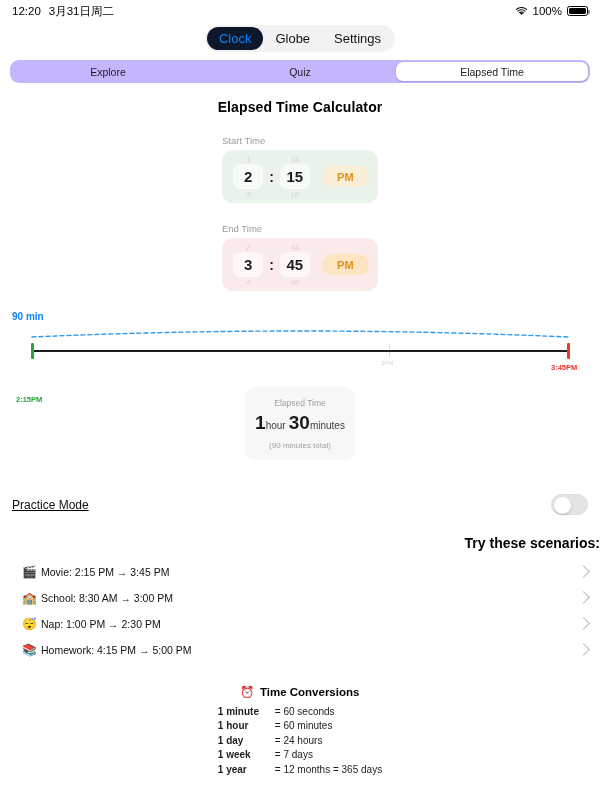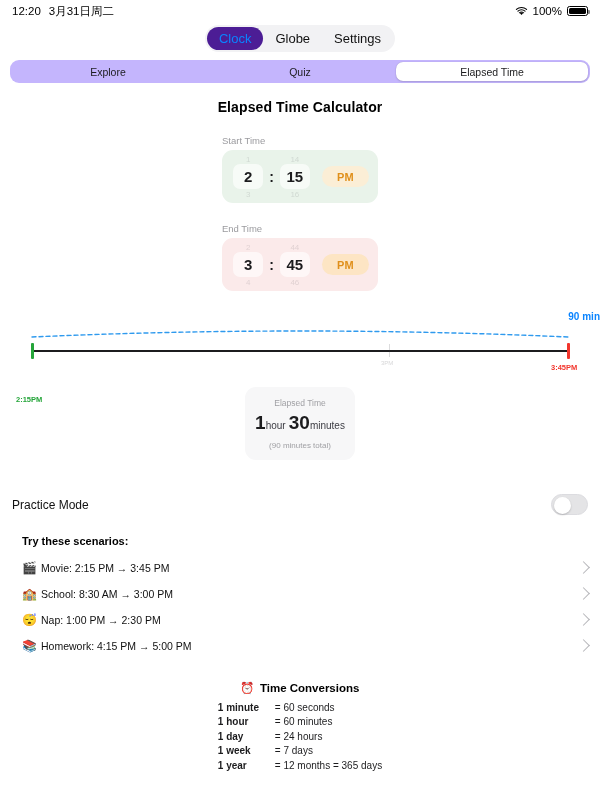--- a/index.html
+++ b/index.html
@@ -38,21 +38,21 @@
   
   .topbar { height: 32px; display: flex; align-items: center; justify-content: center; }
   .tabgroup {
     display: flex; align-items: center; gap: 0;
     background: #f2f2f4; border-radius: 14px; padding: 2px;
   }
   .tab {
     font-size: 13px; padding: 4px 12px; border-radius: 12px;
     color: #111; cursor: pointer; white-space: nowrap;
   }
-  .tab.active { color: #0a84ff; background: #4c1d95; font-weight: 400; }
+  .tab.active { color: #0a84ff; background: #0f172a; font-weight: 400; }
 
   
   .segwrap { padding: 6px 10px 0 10px; }
   .segmented {
     display: flex; background: #c4b5fd; border-radius: 9px; padding: 2px; height: 23px;
   }
   .seg {
     flex: 1; display: flex; align-items: center; justify-content: center;
     font-size: 10.5px; color: #1c1c1e; border-radius: 7px; cursor: pointer;
   }
@@ -88,21 +88,21 @@
     display: flex; align-items: center; justify-content: center;
     font-size: 11px; font-weight: bold; color: #e0901c;
     margin-left: 7px; cursor: pointer;
   }
   .picker-card.start .ampm { background: #fbeed6; }
   .picker-card.end   .ampm { background: #fde5c4; }
 
   
   .timeline { position: relative; height: 68px; margin-top: 20px; }
   .tl-duration {
-    position: absolute; top: 0; left: 0; right: 0; text-align: right;
+    position: absolute; top: 0; left: 12px; right: 0; text-align: left;
     font-size: 10px; font-weight: bold; color: #0a84ff;
   }
   .tl-arc { position: absolute; left: 0; top: 14px; width: 600px; height: 22px; }
   .tl-line { position: absolute; left: 32px; right: 32px; top: 39px; height: 1.6px; background: #1c1c1e; }
   .tl-marker { position: absolute; top: 32px; width: 2.6px; height: 16px; border-radius: 1px; }
   .tl-marker.startm { left: 31px; background: #25a53a; }
   .tl-marker.endm   { left: 567px; background: #f2352c; }
   .tl-tick { position: absolute; left: 389px; top: 33px; width: 1px; height: 13px; background: rgba(60,60,67,.18); }
   .tl-ticklabel { position: absolute; left: 381px; top: 49px; font-size: 6px; color: rgba(60,60,67,.22); }
   .tl-endlabel { position: absolute; top: 52px; font-size: 7.5px; font-weight: bold; }
@@ -116,34 +116,34 @@
   }
   .res-label { font-size: 8.5px; color: #a0a0a4; margin-bottom: 5px; }
   .res-main { font-size: 11px; color: #1c1c1e; line-height: 1.1; }
   .res-main b { font-size: 19px; font-weight: bold; }
   .res-main .unit { font-size: 10px; color: #3c3c43; }
   .res-total { font-size: 8px; color: #a0a0a4; margin-top: 7px; }
 
   
   .practice {
     display: flex; align-items: center; justify-content: space-between;
-    padding: 0 12px; margin-top: 34px; height: 22px;
+    padding: 0 12px; margin-top: 34px; height: 22px; text-decoration: underline;
   }
   .practice-label { font-size: 12px; color: #111; }
   .toggle {
     width: 37px; height: 21px; border-radius: 11px; background: #e4e4e6;
     position: relative; cursor: pointer; border: .5px solid #dcdce0;
   }
   .toggle .knob {
     position: absolute; left: 1.5px; top: 1.5px; width: 17px; height: 17px;
     border-radius: 50%; background: #fff; box-shadow: 0 1px 2px rgba(0,0,0,.2);
   }
 
   
-  .scen-head { font-size: 11px; font-weight: bold; margin: 19px 0 0 22px; }
+  .scen-head { font-size: 14px; font-weight: bold; margin: 19px 0 0 22px; text-align: right; }
   .scen-list { margin-top: 8px; }
   .scen-row {
     display: flex; align-items: center; height: 26px; padding: 0 12px 0 22px; cursor: pointer;
   }
   .scen-emoji { font-size: 12px; width: 19px; }
   .scen-text { font-size: 10.5px; color: #111; flex: 1; }
   .chev { width: 9px; height: 9px; border-right: 1.2px solid #b6b6ba; border-top: 1.2px solid #b6b6ba; transform: rotate(45deg); }
 
   
   .conv { margin-top: 22px; display: flex; flex-direction: column; align-items: center; }

